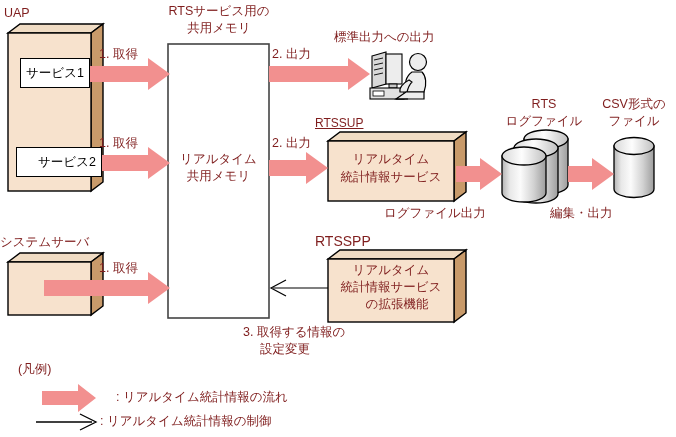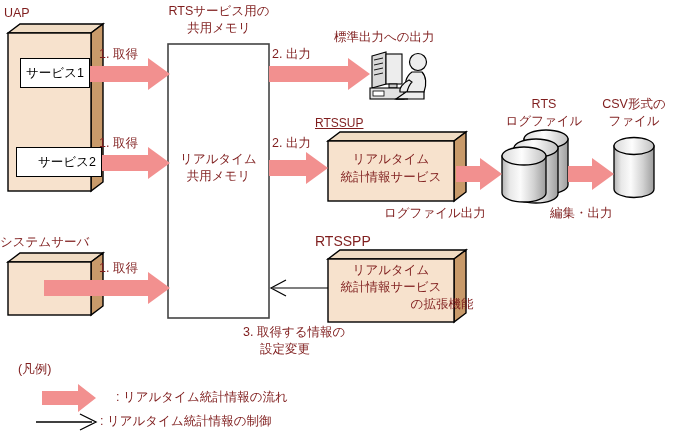--- a/index.html
+++ b/index.html
@@ -200,21 +200,21 @@
 
   <div class="lbl" style="left:334px; top:30px;">標準出力への出力</div>
 
   <div class="lbl" style="left:315px; top:116px; font-size:12px;text-decoration:underline;">RTSSUP</div>
   <div class="lbl center" style="left:328px; top:152px; width:126px;">リアルタイム</div>
   <div class="lbl center" style="left:328px; top:170px; width:126px;">統計情報サービス</div>
 
   <div class="lbl" style="left:315px; top:234px; font-size:14px;">RTSSPP</div>
   <div class="lbl center" style="left:328px; top:263px; width:126px;">リアルタイム</div>
   <div class="lbl center" style="left:328px; top:280px; width:126px;">統計情報サービス</div>
-  <div class="lbl center" style="left:328px; top:297px; width:138px;padding-left:45px;">の拡張機能</div>
+  <div class="lbl center" style="left:328px; top:297px; width:138px;">の拡張機能</div>
 
   <div class="lbl center" style="left:494px; top:97px; width:100px;">RTS</div>
   <div class="lbl center" style="left:494px; top:114px; width:100px;">ログファイル</div>
 
   <div class="lbl center" style="left:592px; top:97px; width:84px;">CSV形式の</div>
   <div class="lbl center" style="left:592px; top:114px; width:84px;text-align:center;">ファイル</div>
 
   <div class="lbl" style="left:99px; top:47px;">1. 取得</div>
   <div class="lbl" style="left:99px; top:136px;">1. 取得</div>
   <div class="lbl" style="left:99px; top:261px;">1. 取得</div>

